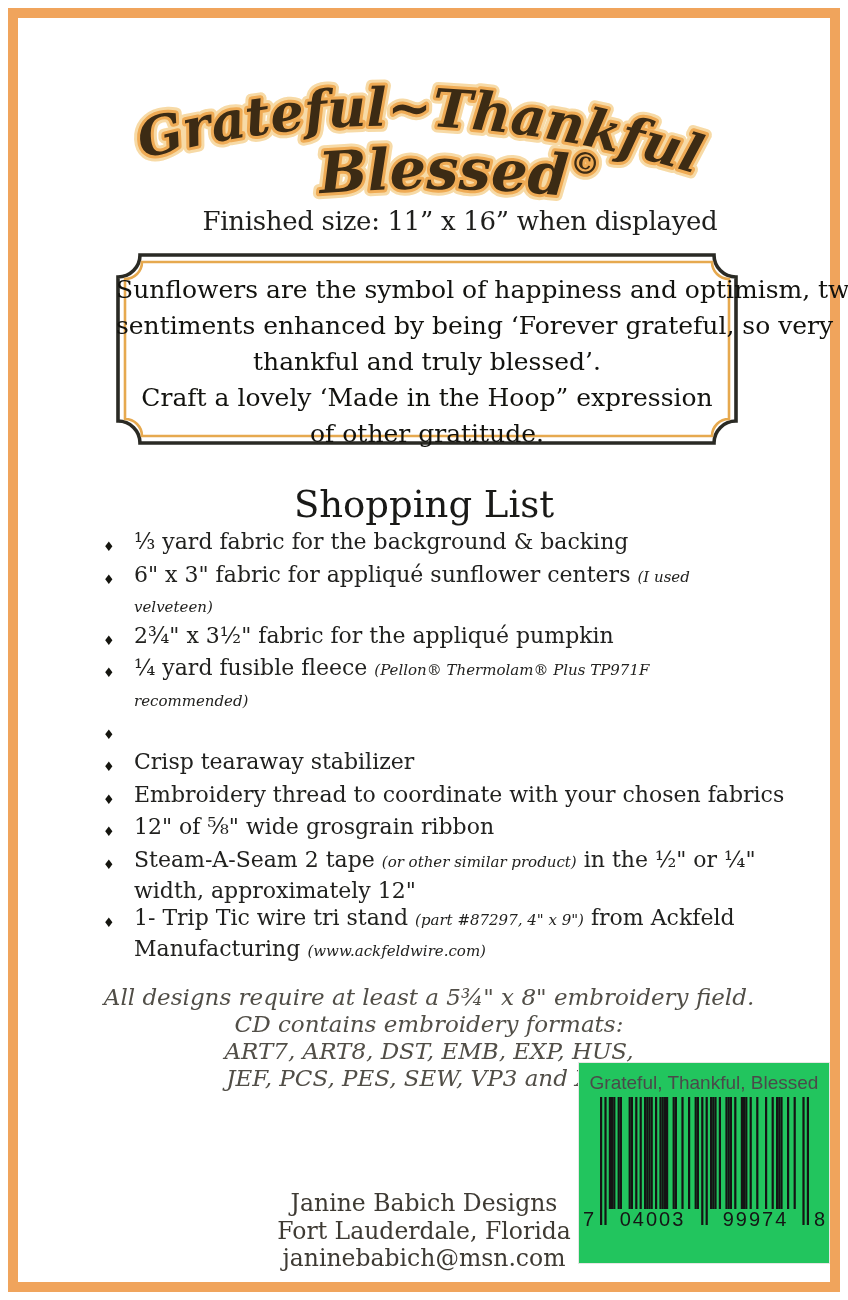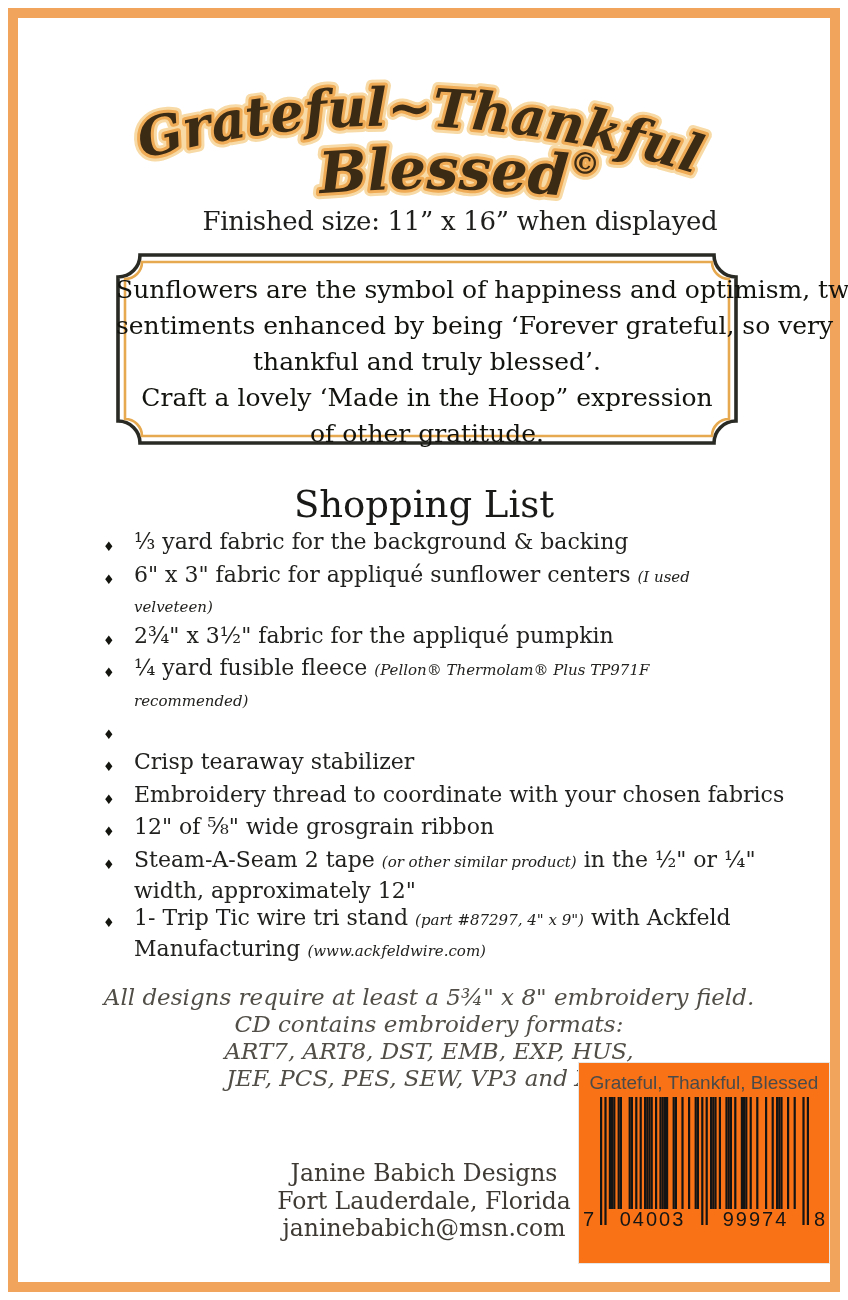--- a/index.html
+++ b/index.html
@@ -46,27 +46,27 @@
   .li-text{white-space:nowrap;}
   .it{font-style:italic;font-size:15px;}
   
   .design-note{
     position:absolute;top:984px;left:5px;width:100%;text-align:center;
     font-style:italic;font-size:23px;line-height:27px;color:#514E47;
   }
   .design-note div{white-space:nowrap;}
   
   .contact{
-    position:absolute;top:1160px;left:0;width:100%;text-align:center;
+    position:absolute;top:1190px;left:0;width:100%;text-align:center;
     font-size:23.5px;line-height:27.5px;color:#3E3A33;
   }
   
   .barcode-box{
     position:absolute;left:578px;top:1062px;width:252px;height:202px;
-    background:#f97316;border:1px solid #E6E6E4;box-sizing:border-box;padding-top:9px;
+    background:#22c55e;border:1px solid #E6E6E4;box-sizing:border-box;padding-top:9px;
   }
   .barcode-title{
     font-family:"Liberation Sans",sans-serif;font-size:19px;color:#4A4A4A;
     text-align:center;margin-bottom:3px;white-space:nowrap;
   }
   .barcode{position:relative;width:241px;height:150px;margin:0 auto;}
   .barcode svg{position:absolute;left:16px;top:0;}
   .bc-digit{
     position:absolute;top:110px;height:24px;line-height:24px;text-align:center;
     font-family:"Liberation Sans",sans-serif;font-size:20px;color:#151515;
@@ -147,21 +147,21 @@
       <div class="li">
         <span class="bullet">♦</span>
         <span class="li-text"><span>12" of ⅝" wide grosgrain ribbon</span></span>
       </div>
       <div class="li">
         <span class="bullet">♦</span>
         <span class="li-text"><span>Steam-A-Seam 2 tape </span><span class="it">(or other similar product)</span><span> in the ½" or ¼"</span><br><span>width, approximately 12"</span></span>
       </div>
       <div class="li">
         <span class="bullet">♦</span>
-        <span class="li-text"><span>1- Trip Tic wire tri stand </span><span class="it">(part #87297, 4" x 9")</span><span> with Ackfeld</span><br><span>Manufacturing </span><span class="it">(www.ackfeldwire.com)</span></span>
+        <span class="li-text"><span>1- Trip Tic wire tri stand </span><span class="it">(part #87297, 4" x 9")</span><span> from Ackfeld</span><br><span>Manufacturing </span><span class="it">(www.ackfeldwire.com)</span></span>
       </div>
     </div>
 
   <div class="design-note">
     <div>All designs require at least a 5¾" x 8" embroidery field.</div>
     <div>CD contains embroidery formats:</div>
     <div>ART7, ART8, DST, EMB, EXP, HUS,</div>
     <div>JEF, PCS, PES, SEW, VP3 and XXX.</div>
   </div>
 

